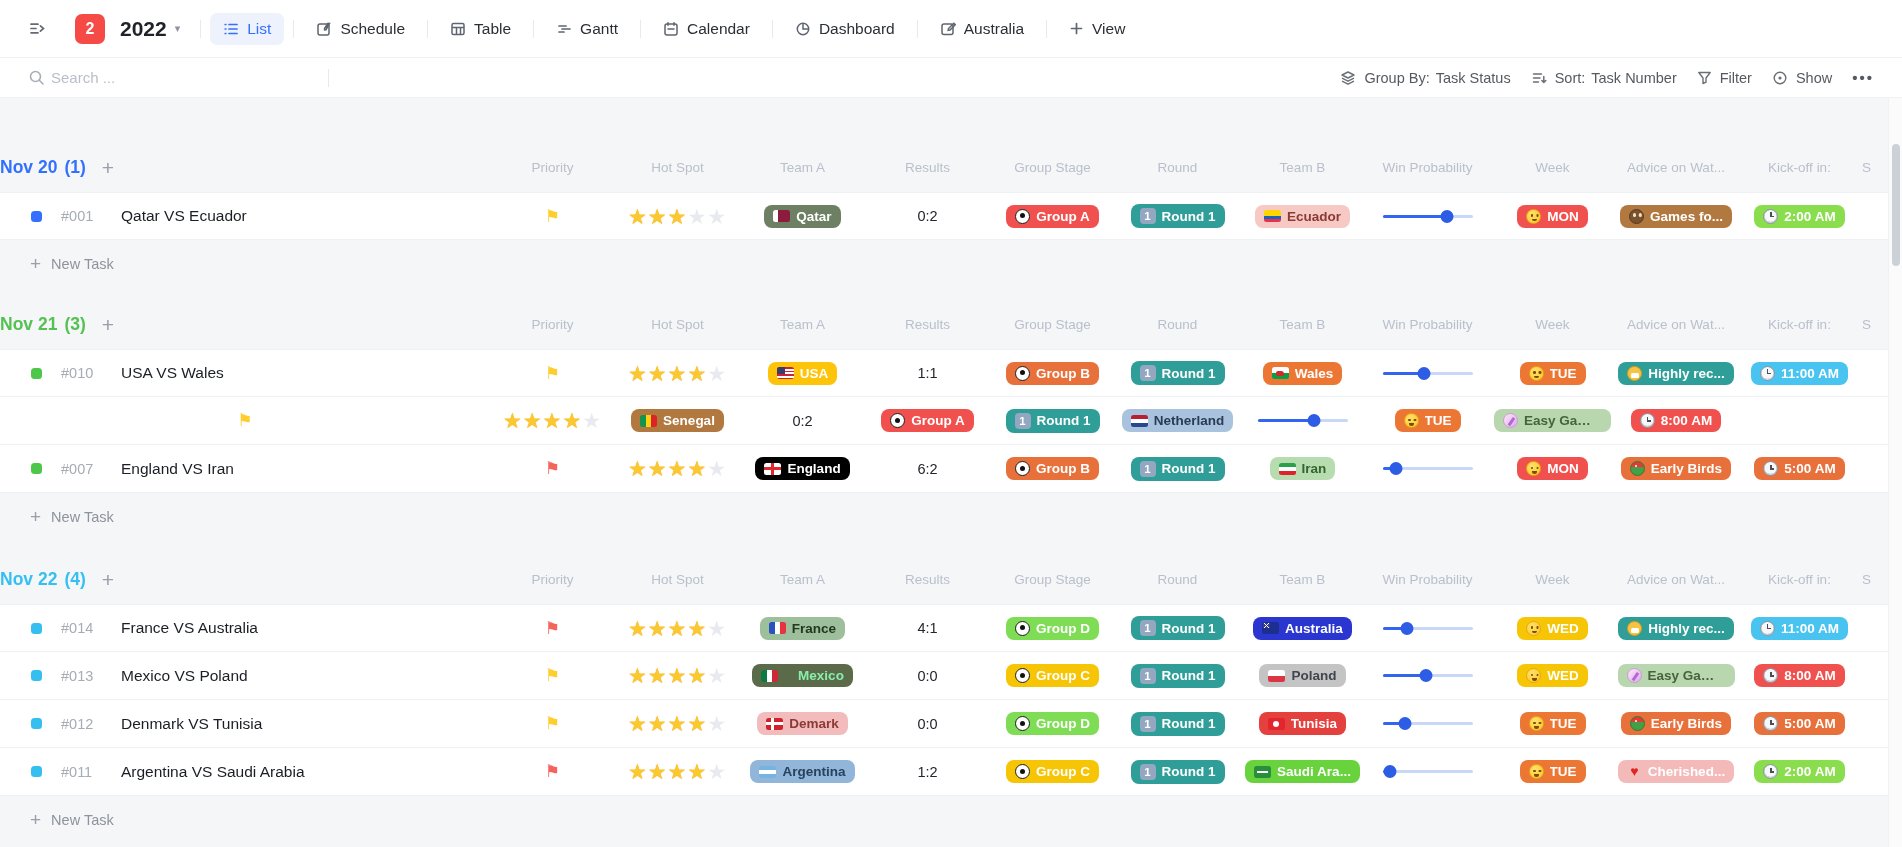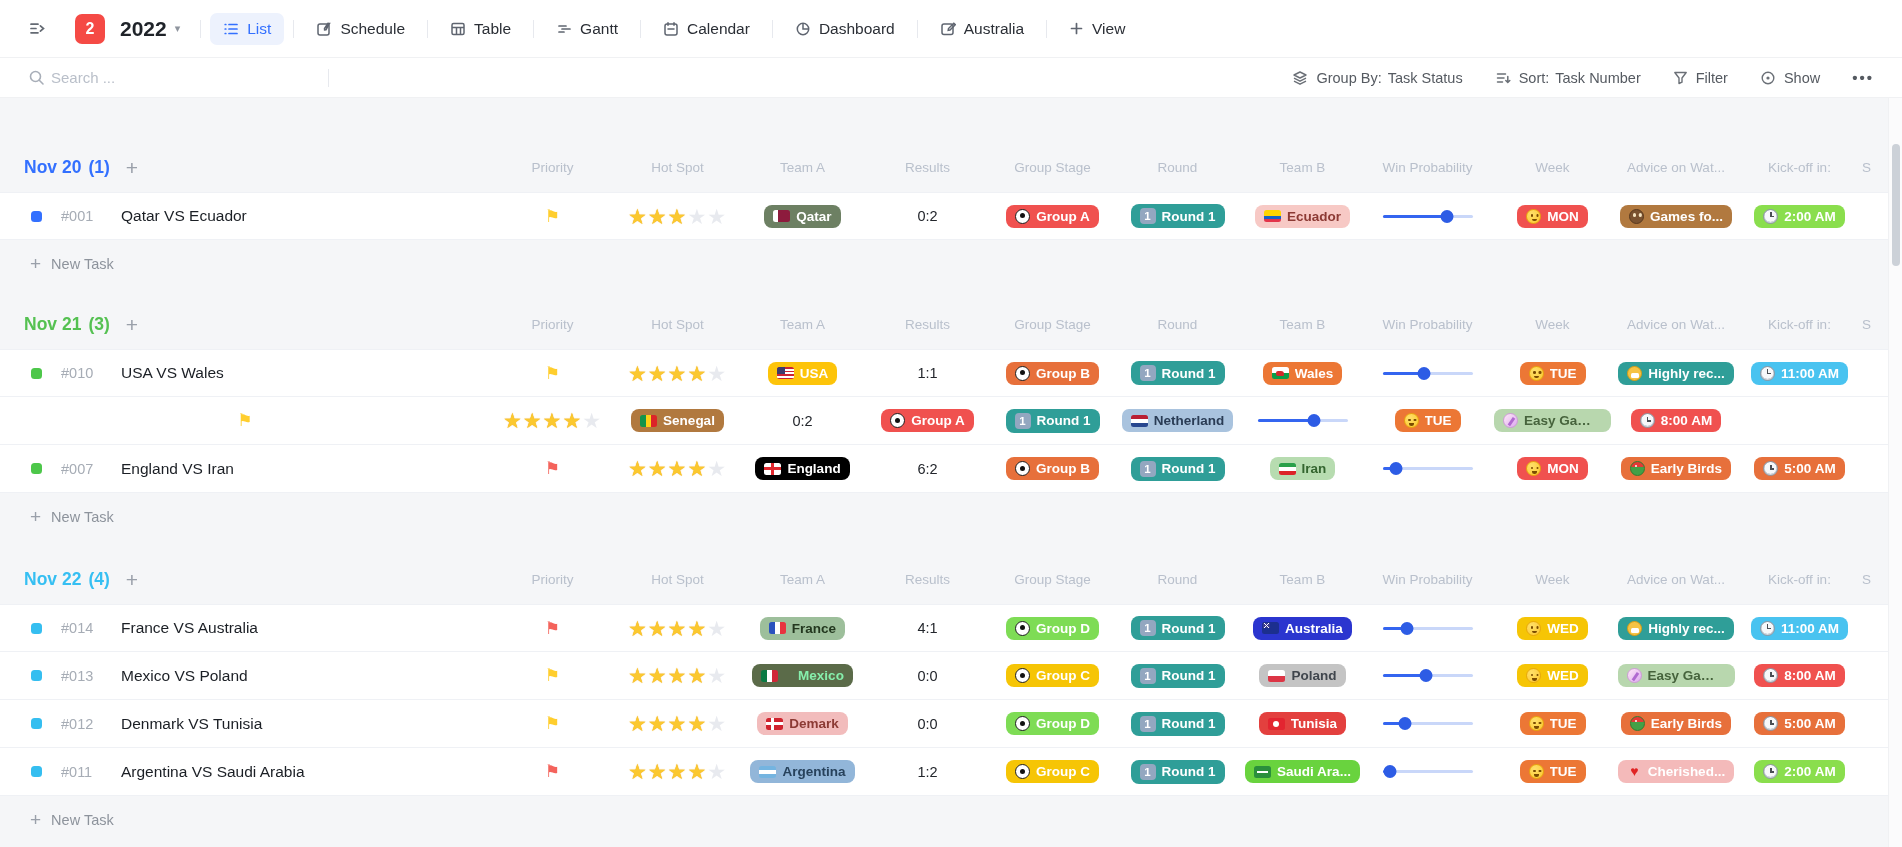--- a/index.html
+++ b/index.html
@@ -18,31 +18,31 @@
   .tab{display:flex;align-items:center;gap:8px;padding:7px 13px;margin:0 9px;font-size:15.5px;color:#2b2f36;border-radius:7px;cursor:pointer;white-space:nowrap}
   .tab svg{stroke:#5f6570}
   .tab.active{background:#edf2fd;color:#3370ff}
   .tab.active svg{stroke:#3370ff}
 
   
   .toolbar{height:40px;background:#fff;border-bottom:1px solid #f0f1f3;display:flex;align-items:center;padding:0 28px}
   .search{display:flex;align-items:flex-start;gap:6px;width:300px}
   .search input{border:none;outline:none;font-size:15px;width:230px;background:transparent;color:#1f2329;font-family:inherit}
   .search input::placeholder{color:#b9bfc9}
-  .tools{margin-left:auto;display:flex;align-items:center;gap:32px;color:#555a61;font-size:14.5px}
+  .tools{margin-left:auto;display:flex;align-items:center;gap:20px;color:#555a61;font-size:14.5px}
   .tool{display:flex;align-items:center;gap:8px;cursor:pointer;white-space:nowrap}
   .tool svg{stroke:#6b7077}
   .tool .val{margin-left:-2px}
   .dots{letter-spacing:2px;font-weight:bold;color:#555a61;font-size:15px}
 
   
   .grid{display:grid;grid-template-columns:490px repeat(9,125px) 122px 125px 40px;align-items:center}
   .s1{margin-top:44px}.s2{margin-top:12px}.s3{margin-top:14px}
   .ghead{height:50px}
-  .gtitle{display:flex;align-items:center;padding-left:24px}
+  .gtitle{display:flex;align-items:center;}
   .gname,.gcount{font-size:17.5px;font-weight:bold}
   .gcount{margin-left:7px}
   .gplus{color:#9aa0aa;font-size:21px;margin-left:16px;font-weight:400;cursor:pointer;line-height:1}
   .hcell{text-align:center;color:#b9c0cc;font-size:13.5px;white-space:nowrap}
   .hcell.left{text-align:left}
   .rows .row{height:48px;background:#fff;border-bottom:1px solid #eff1f5}
   .rows .row:first-child{border-top:1px solid #eff1f5}
   .task{display:flex;align-items:center;padding-left:31px;overflow:hidden}
   .bullet{width:11px;height:11px;border-radius:3.5px;flex:none;cursor:pointer}
   .tid{color:#a6acb5;font-size:14.5px;margin-left:19px;width:48px;flex:none}
@@ -456,21 +456,21 @@
               <span class="lbl">Group A</span>
             </span>
           </div>
         <div class="center">
             <span class="pill" style="background: rgb(47, 158, 152); color: rgb(255, 255, 255);">
               <i class="keycap">1</i>
               <span class="lbl">Round 1</span>
             </span>
           </div>
         <div class="center">
-            <span class="pill" style="background: rgb(169, 195, 222); color: rgb(42, 60, 85); border-radius: 7px;">
+            <span class="pill" style="background: rgb(169, 195, 222); color: rgb(42, 60, 85);">
               <i class="fl fl-netherlands"></i>
               <span class="lbl">Netherland</span>
             </span>
           </div>
         <div class="center">
             <div class="slider">
               <span class="sl-track"></span>
               <span class="sl-fill" style="width: 63%;"></span>
               <span class="sl-thumb" style="left: 63%;"></span>
             </div>

